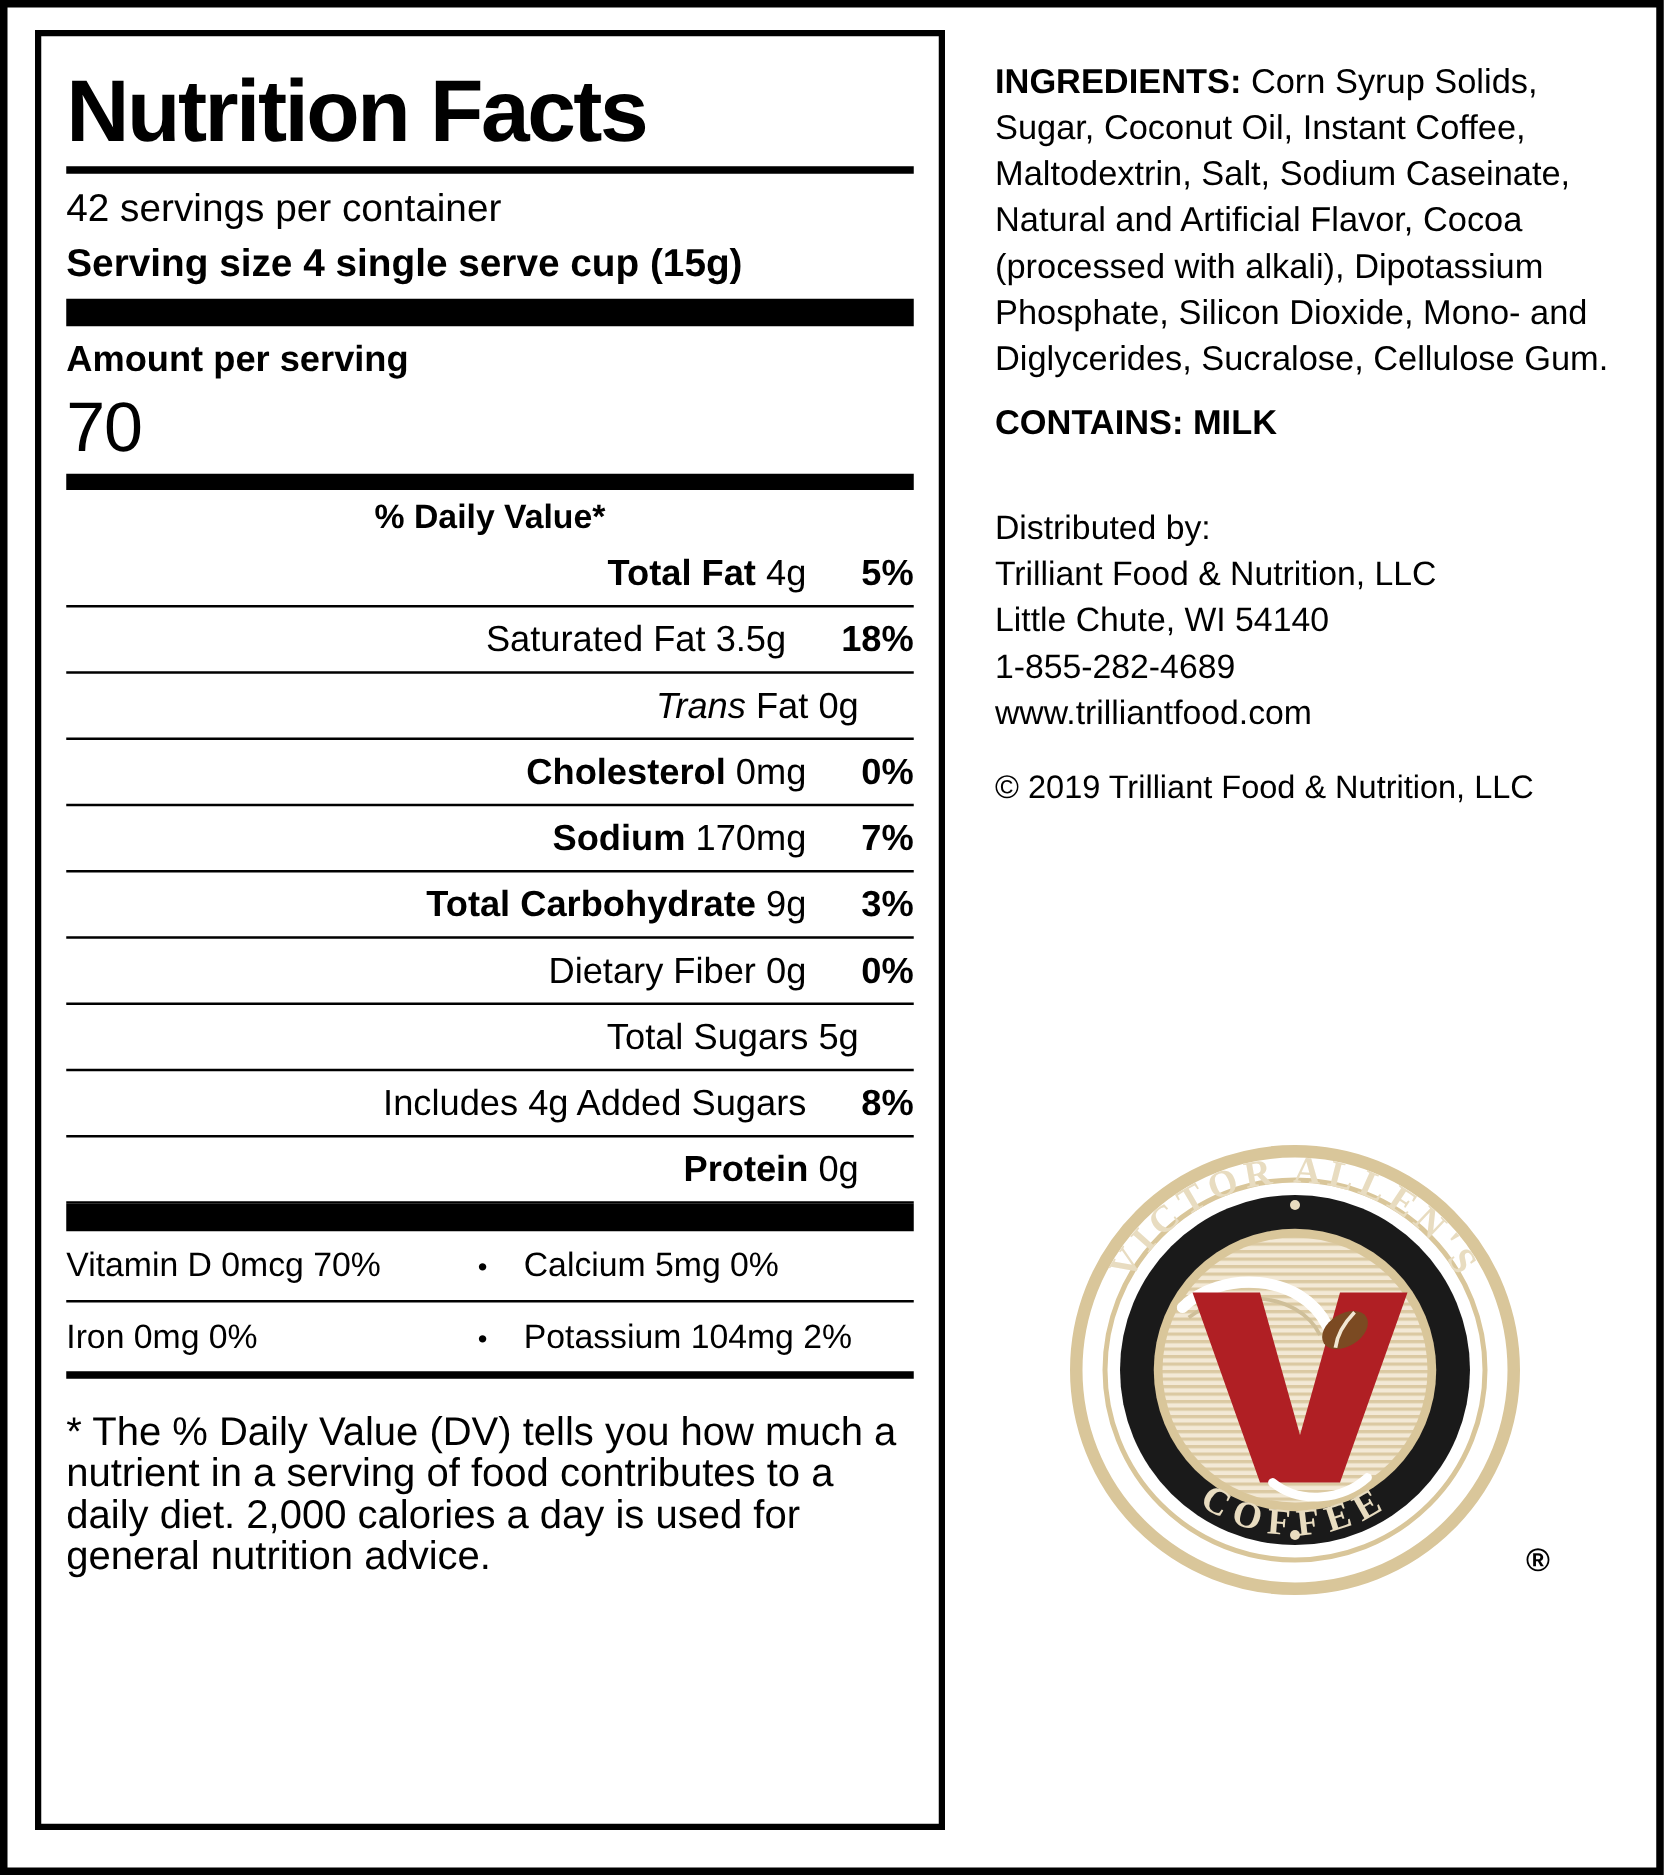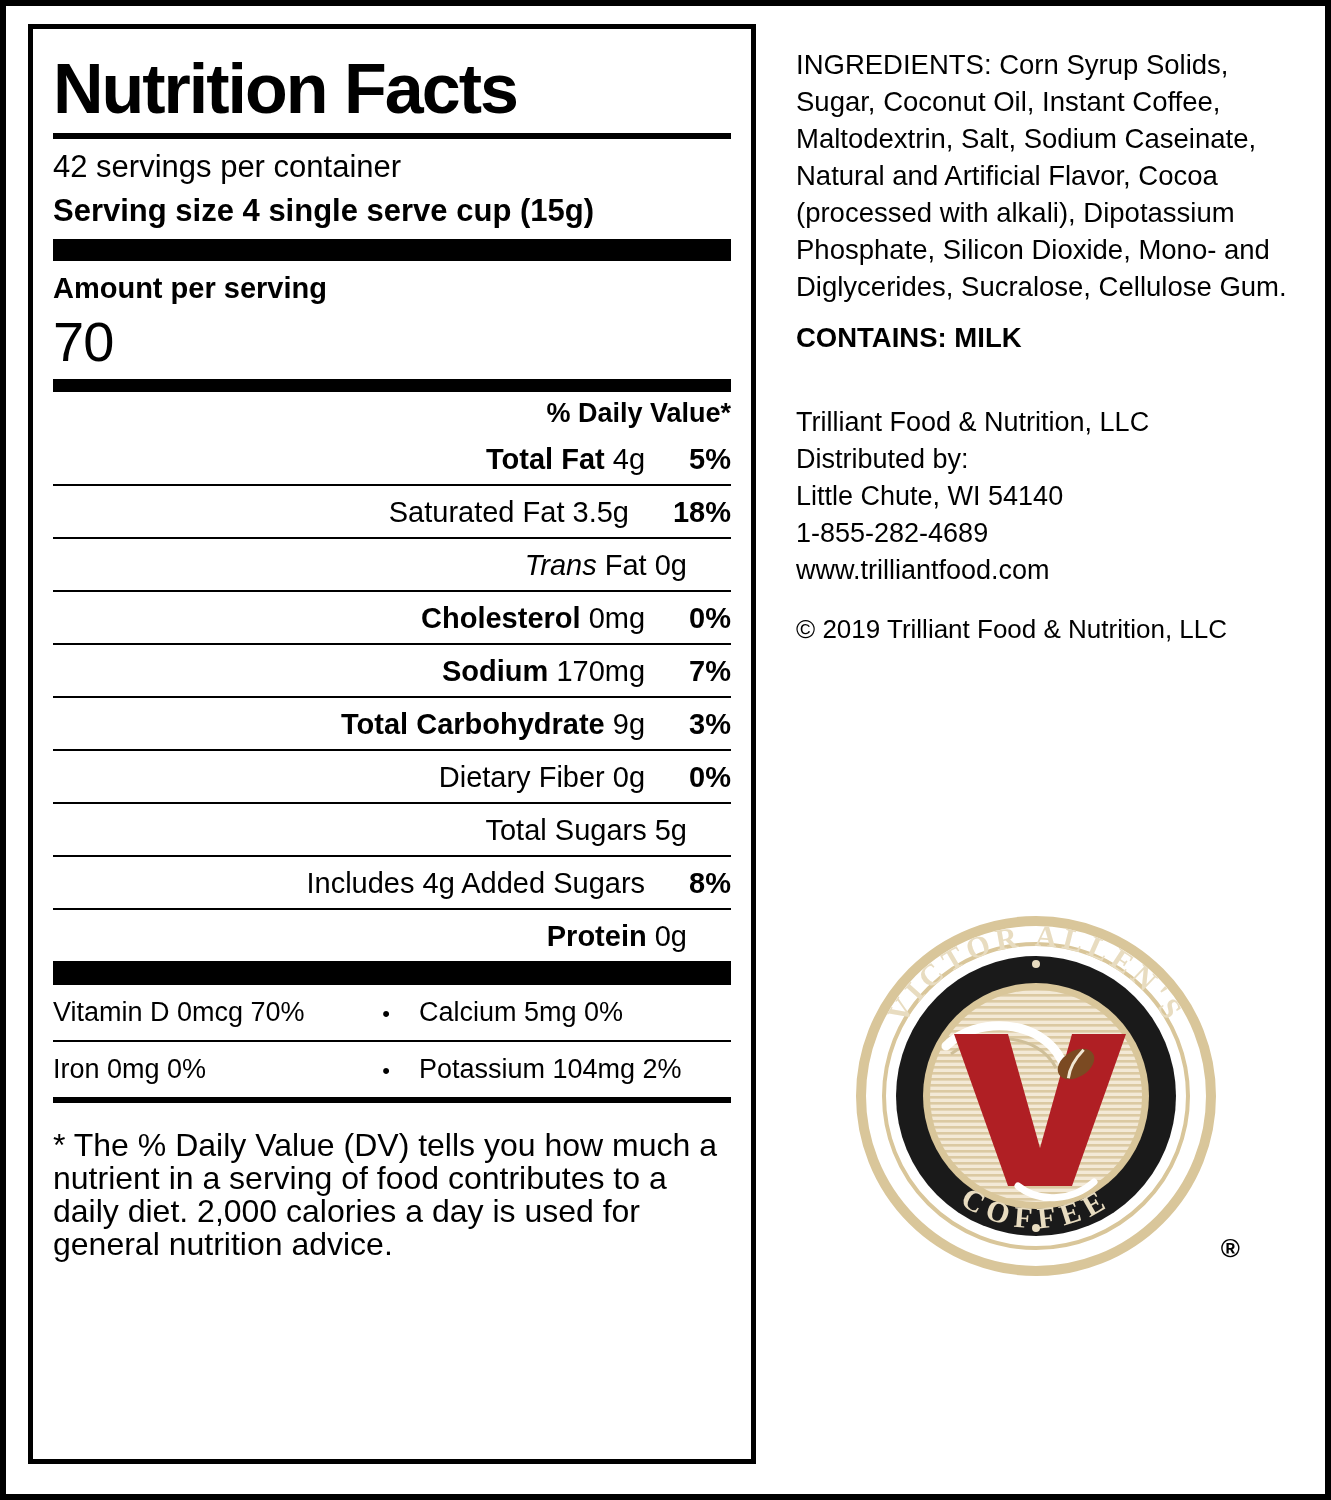--- a/index.html
+++ b/index.html
@@ -85,21 +85,21 @@
     line-height: 66px;
     letter-spacing: -1px;
   }
   .cal-value {
     font-size: 56px;
     font-weight: normal;
     line-height: 70px;
     letter-spacing: -1px;
   }
   .dv-header {
-    text-align: right;
+    text-align: center;
     font-size: 27px;
     font-weight: bold;
     padding: 6px 0 4px 0;
   }
   .nut-row {
     display: flex;
     justify-content: flex-end;
     align-items: baseline;
     font-size: 29px;
     line-height: 38px;
@@ -133,21 +133,21 @@
   .right-col {
     position: absolute;
     left: 790px;
     top: 40px;
     width: 500px;
   }
   .ing-block {
     font-size: 27.5px;
     line-height: 37px;
   }
-  .ing-block .lead { font-weight: normal; }
+  .ing-block .lead { font-weight: bold; }
   .contains {
     font-size: 27.5px;
     line-height: 37px;
     font-weight: bold;
     padding-top: 14px;
   }
   .dist-block {
     font-size: 27px;
     line-height: 37px;
     padding-top: 48px;
@@ -287,22 +287,22 @@
     </div>
   </div>
 
   <div class="right-col">
     <div class="ing-block">
       <span class="lead">INGREDIENTS:</span><span> Corn Syrup Solids, Sugar, Coconut Oil, Instant Coffee, Maltodextrin, Salt, Sodium Caseinate, Natural and Artificial Flavor, Cocoa (processed with alkali), Dipotassium Phosphate, Silicon Dioxide, Mono- and Diglycerides, Sucralose, Cellulose Gum.</span>
     </div>
     <div class="contains">CONTAINS: MILK</div>
 
     <div class="dist-block">
+      <div>Distributed by:</div>
       <div>Trilliant Food &amp; Nutrition, LLC</div>
-      <div>Distributed by:</div>
       <div>Little Chute, WI 54140</div>
       <div>1-855-282-4689</div>
       <div>www.trilliantfood.com</div>
     </div>
 
     <div class="copyright">© 2019 Trilliant Food &amp; Nutrition, LLC</div>
   </div>
 
   <div class="logo-wrap">
     <svg viewBox="0 0 420 400" width="420" height="400">

